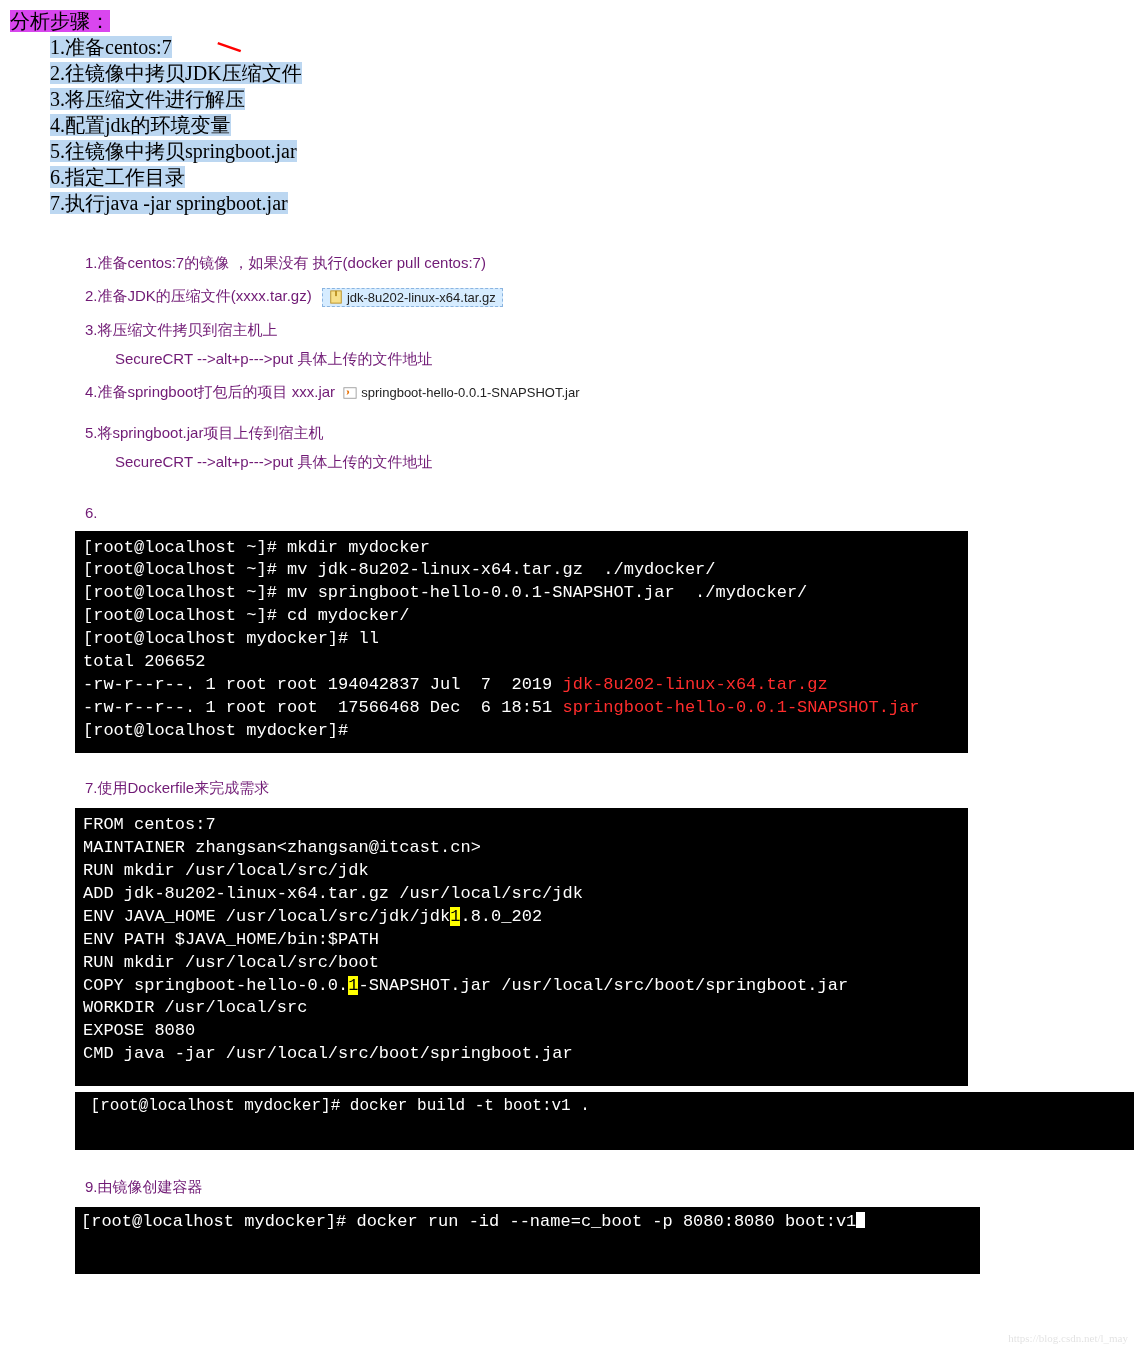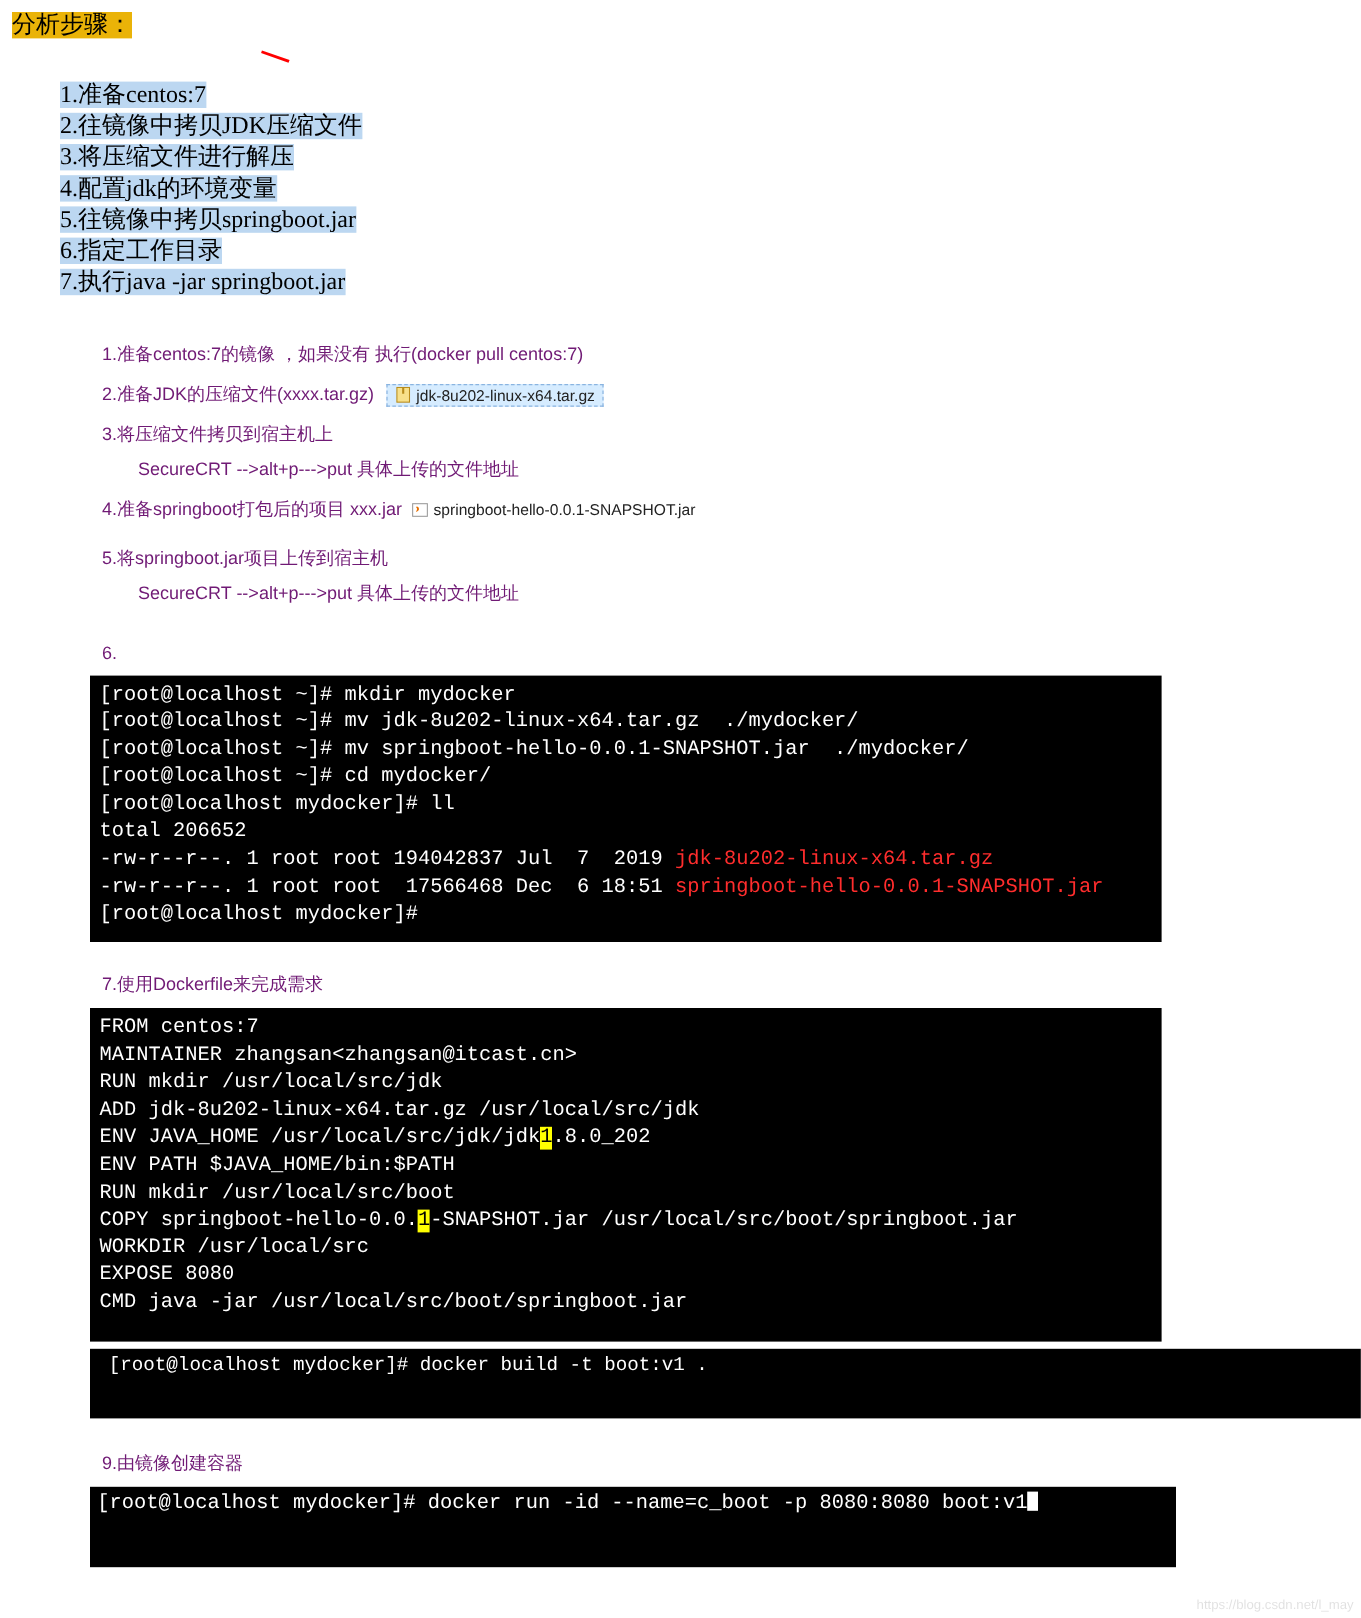--- a/index.html
+++ b/index.html
@@ -14,26 +14,25 @@
     padding: 8px 10px 14px 10px;
     font-family: "SimSun", serif;
     font-size: 20px;
     line-height: 1.3;
   }
   .top-title {
     display: inline-block;
     padding-right: 210px;
   }
   .hl {
-    background: #eab308;
+    background: #d946ef;
     margin-top: 22px;
   }
   .step-list {
     margin-left: 40px;
-    margin-top: 32px;
   }
   .step-list div span {
     background: #bcd7f1;
   }
   .red-annot {
     position: absolute;
     color: #f00;
     font-size: 22px;
     font-weight: bold;
     transform: rotate(-30deg);
@@ -120,21 +119,21 @@
     width: 905px;
     padding: 4px 6px 40px 6px;
   }
   .spacer-6 { height: 18px; }
   .watermark {
     position: fixed;
     right: 6px;
     bottom: 4px;
     font-size: 11px;
     color: rgba(0,0,0,0.12);
-    font-family: Liberation Sans, sans-serif;
+    font-family: Liberation Serif, serif;
   }
 </style>
 </head>
 <body>
 
 <div class="top-block">
   <span class="top-title"><span class="hl">分析步骤：</span></span>
   <div class="red-annot">＼</div>
   <div class="step-list">
     <div><span>1.准备centos:7</span></div>

